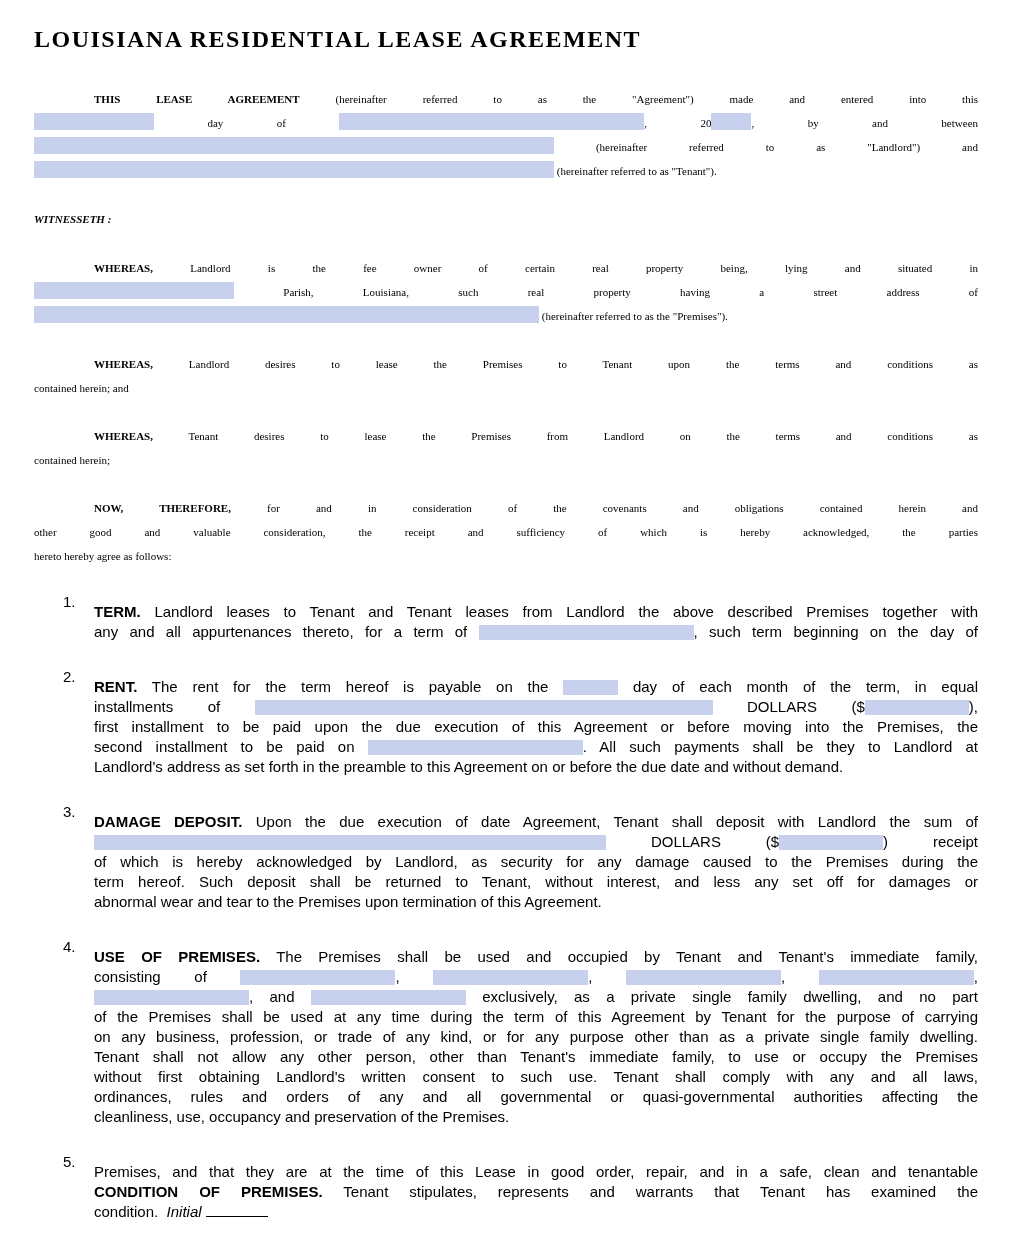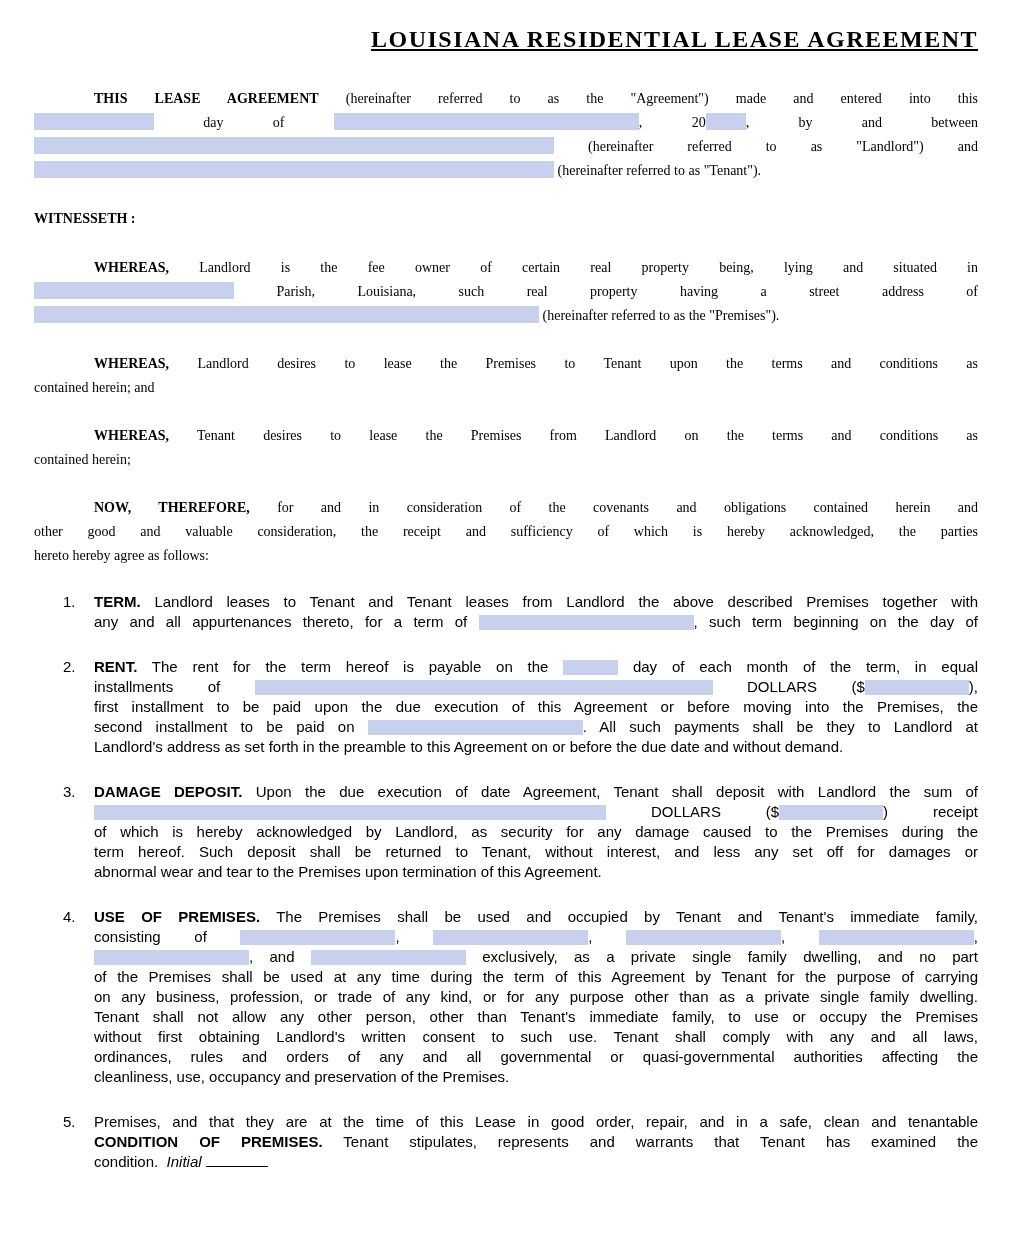--- a/index.html
+++ b/index.html
@@ -5,42 +5,41 @@
   * { box-sizing: border-box; }
   html, body { margin: 0; padding: 0; background: #ffffff; }
   .page {
     width: 1016px;
     min-height: 1248px;
     background: #ffffff;
     padding: 26px 38px 40px 34px;
     position: relative;
     overflow: hidden;
   }
-  .serif { font-family: "Liberation Serif", serif; font-size: 14px; line-height: 24px; color: #000; }
+  .serif { font-family: "Liberation Serif", serif; font-size: 11px; line-height: 24px; color: #000; }
   .sans  { font-family: "Liberation Sans", sans-serif; font-size: 15px; line-height: 20px; color: #000; }
   .title {
     font-family: "Liberation Serif", serif;
     font-size: 24px;
     font-weight: bold;
-    text-align: right;
-    text-decoration: underline;
+    text-align: left;
     letter-spacing: 1.5px;
     margin: 0 0 34px 0;
   }
   .para { margin: 0 0 24px 0; }
-  .heading { font-weight: bold; margin: 0 0 25px 0; }
+  .heading { font-weight: bold; margin: 0 0 25px 0; font-style: italic; }
   .line { text-align: justify; text-align-last: justify; }
   .line.last { text-align: left; text-align-last: auto; }
   .line.indent { padding-left: 60px; }
   .bold { font-weight: bold; }
   .italic { font-style: italic; }
 
   .item { display: flex; margin: 0 0 25px 0; padding-left: 29px; }
   .item .num { flex: 0 0 31px; width: 31px; }
-  .item .body { flex: 1 1 auto; min-width: 0; }
+  .item .body { flex: 1 1 auto; min-width: 0; margin-top: 10px; }
 
   .blank {
     display: inline-block;
     background: var(--blank-color, #c7d1ee);
     height: 17px;
     vertical-align: -3px;
   }
   .sans .blank { height: 15px; vertical-align: -3px; }
 
   .ublank {

